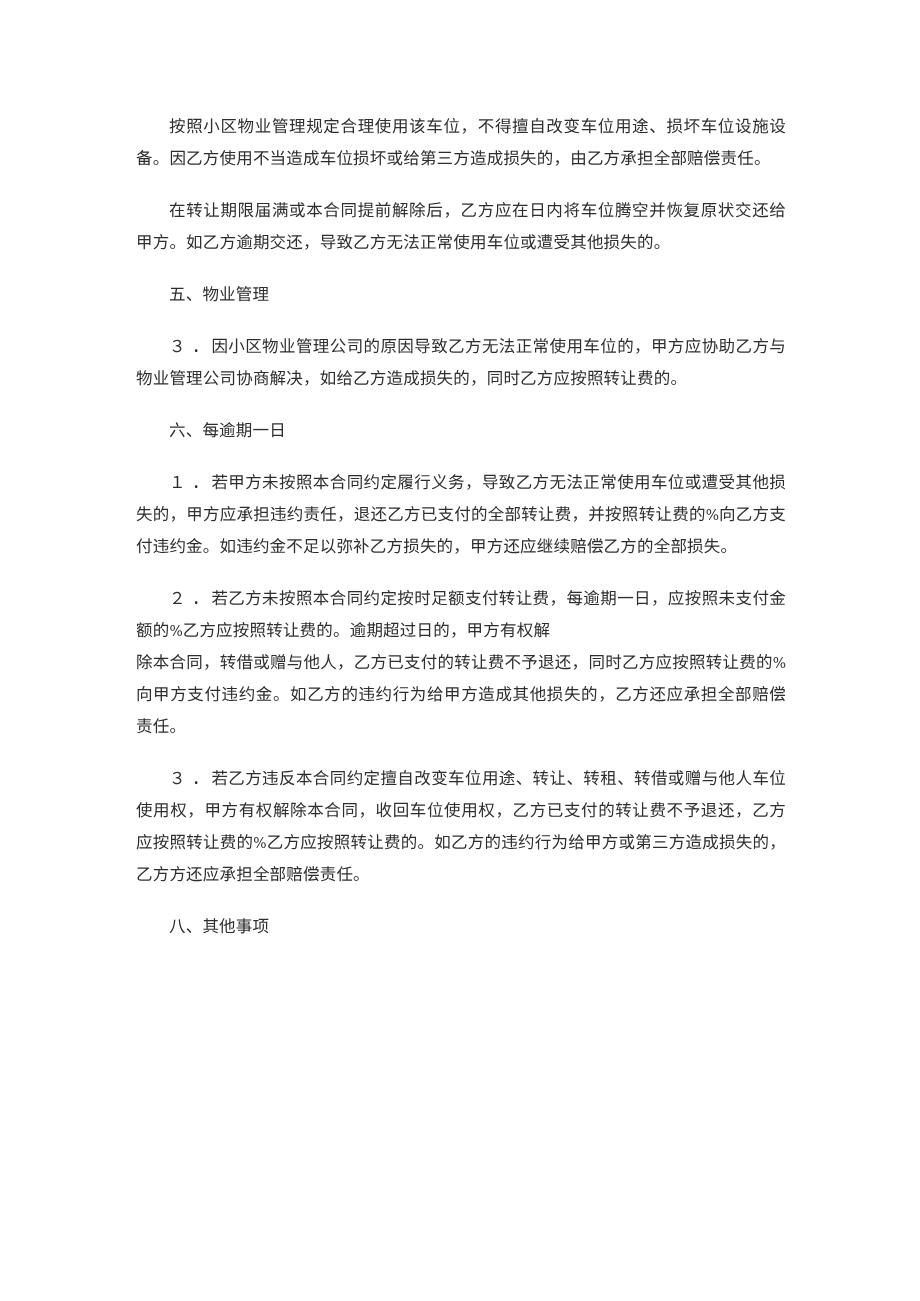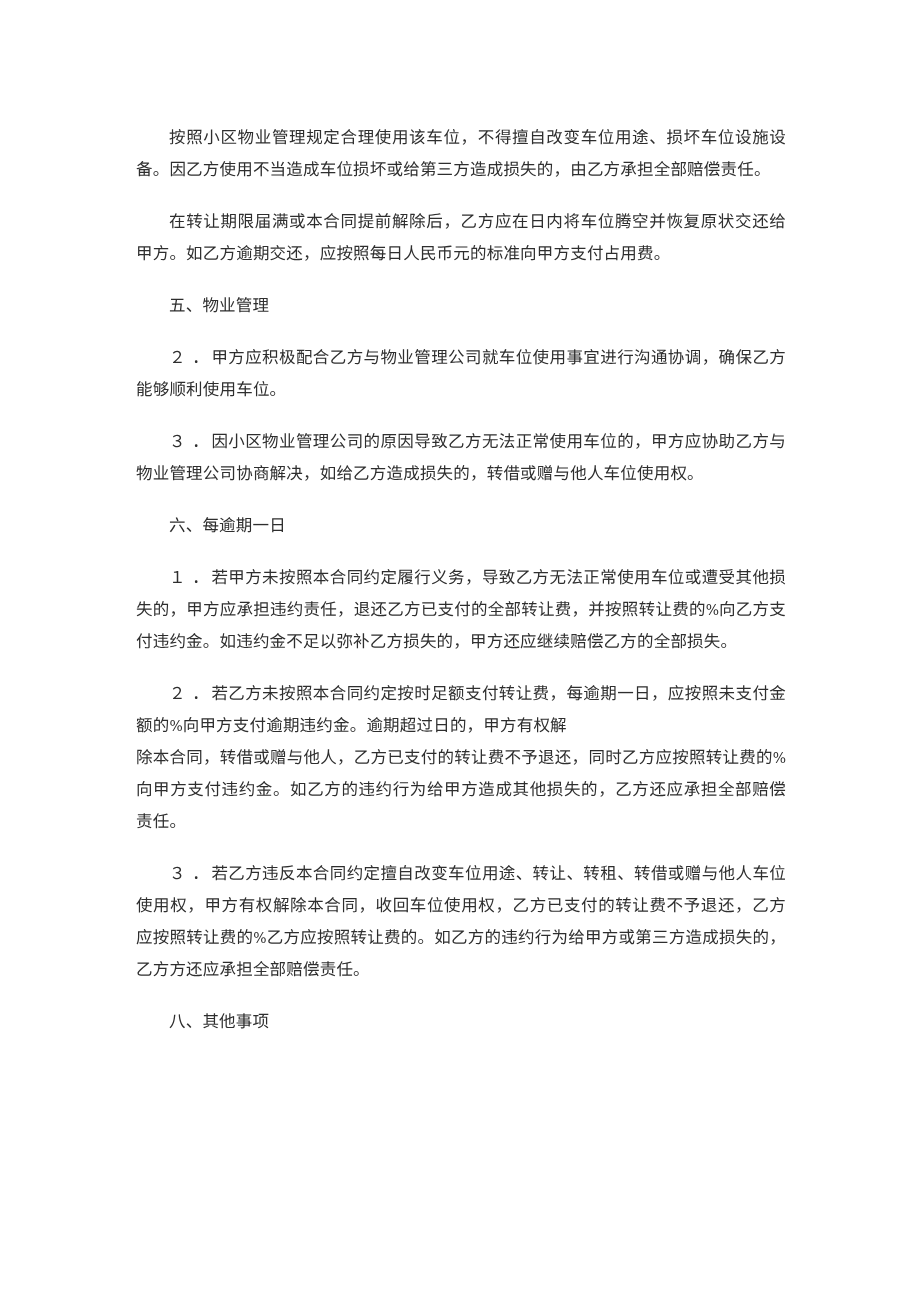--- a/index.html
+++ b/index.html
@@ -31,21 +31,21 @@
   
   .para,
   .heading,
   .item {
     font-size: 16.5px;
     line-height: 32px;
     letter-spacing: 0.2px;
     text-align: justify;
     text-justify: inter-ideograph;
     color: #2e2e2e;
-    margin: 16px 0 20px 0;
+    margin: 5px 0 20px 0;
     word-break: break-all;
     -webkit-font-smoothing: antialiased;
   }
 
   .para {
     text-indent: 2em;
   }
 
   .heading {
     text-indent: 2em;
@@ -75,34 +75,33 @@
 </style>
 </head>
 <body>
 
 <div class="page">
   <div class="doc-body">
 
     <p class="para">按照小区物业管理规定合理使用该车位，不得擅自改变车位用途、损坏车位设施设备。因乙方使用不当造成车位损坏或给第三方造成损失的，由乙方承担全部赔偿责任。</p>
 
 
-    <p class="para">在转让期限届满或本合同提前解除后，乙方应在日内将车位腾空并恢复原状交还给甲方。如乙方逾期交还，应按照每日人民币元的标准向甲方支付占用费。</p>
+    <p class="para">在转让期限届满或本合同提前解除后，乙方应在日内将车位腾空并恢复原状交还给甲方。如乙方逾期交还，导致乙方无法正常使用车位或遭受其他损失的。</p>
 
     <p class="heading">五、物业管理</p>
 
 
-    <p class="item"><span class="num">２ ．</span><span>甲方应积极配合乙方与物业管理公司就车位使用事宜进行沟通协调，确保乙方能够顺利使用车位。</span></p>
 
-    <p class="item"><span class="num">３ ．</span><span>因小区物业管理公司的原因导致乙方无法正常使用车位的，甲方应协助乙方与物业管理公司协商解决，如给乙方造成损失的，转借或赠与他人车位使用权。</span></p>
+    <p class="item"><span class="num">３ ．</span><span>因小区物业管理公司的原因导致乙方无法正常使用车位的，甲方应协助乙方与物业管理公司协商解决，如给乙方造成损失的，同时乙方应按照转让费的。</span></p>
 
     <p class="heading">六、每逾期一日</p>
 
     <p class="item"><span class="num">１ ．</span><span>若甲方未按照本合同约定履行义务，导致乙方无法正常使用车位或遭受其他损失的，甲方应承担违约责任，退还乙方已支付的全部转让费，并按照转让费的</span><span class="pct">%</span><span>向乙方支付违约金。如违约金不足以弥补乙方损失的，甲方还应继续赔偿乙方的全部损失。</span></p>
 
-    <p class="item"><span class="num">２ ．</span><span>若乙方未按照本合同约定按时足额支付转让费，每逾期一日，应按照未支付金额的</span><span class="pct">%</span><span>向甲方支付逾期违约金。逾期超过日的，甲方有权解</span><span class="hardbreak"><span>除本合同，转借或赠与他人，乙方已支付的转让费不予退还，同时乙方应按照转让费的</span><span class="pct">%</span><span>向甲方支付违约金。如乙方的违约行为给甲方造成其他损失的，乙方还应承担全部赔偿责任。</span></span></p>
+    <p class="item"><span class="num">２ ．</span><span>若乙方未按照本合同约定按时足额支付转让费，每逾期一日，应按照未支付金额的</span><span class="pct">%</span><span>乙方应按照转让费的。逾期超过日的，甲方有权解</span><span class="hardbreak"><span>除本合同，转借或赠与他人，乙方已支付的转让费不予退还，同时乙方应按照转让费的</span><span class="pct">%</span><span>向甲方支付违约金。如乙方的违约行为给甲方造成其他损失的，乙方还应承担全部赔偿责任。</span></span></p>
 
     <p class="item"><span class="num">３ ．</span><span>若乙方违反本合同约定擅自改变车位用途、转让、转租、转借或赠与他人车位使用权，甲方有权解除本合同，收回车位使用权，乙方已支付的转让费不予退还，乙方应按照转让费的</span><span class="pct">%</span><span>乙方应按照转让费的。如乙方的违约行为给甲方或第三方造成损失的，乙方方还应承担全部赔偿责任。</span></p>
 
 
 
     <p class="heading">八、其他事项</p>
 
   </div>
 </div>
 

